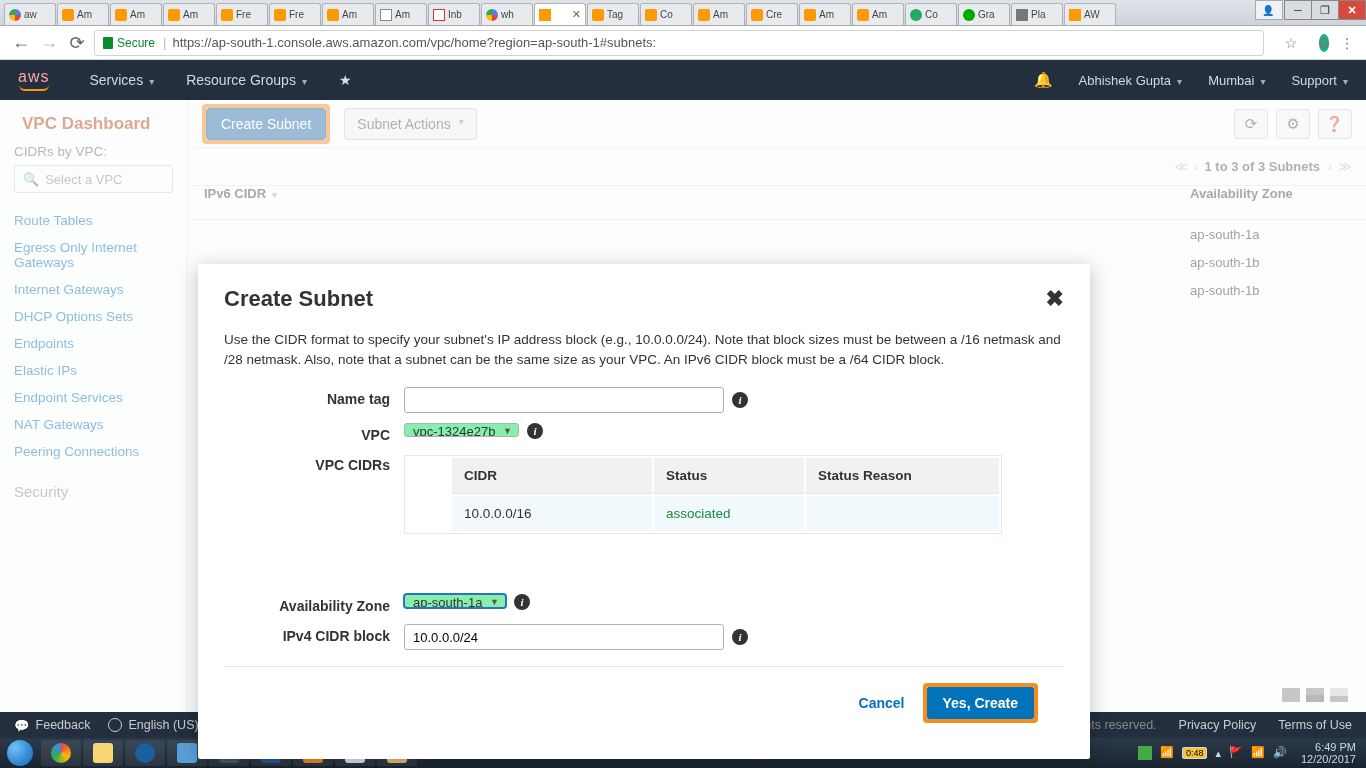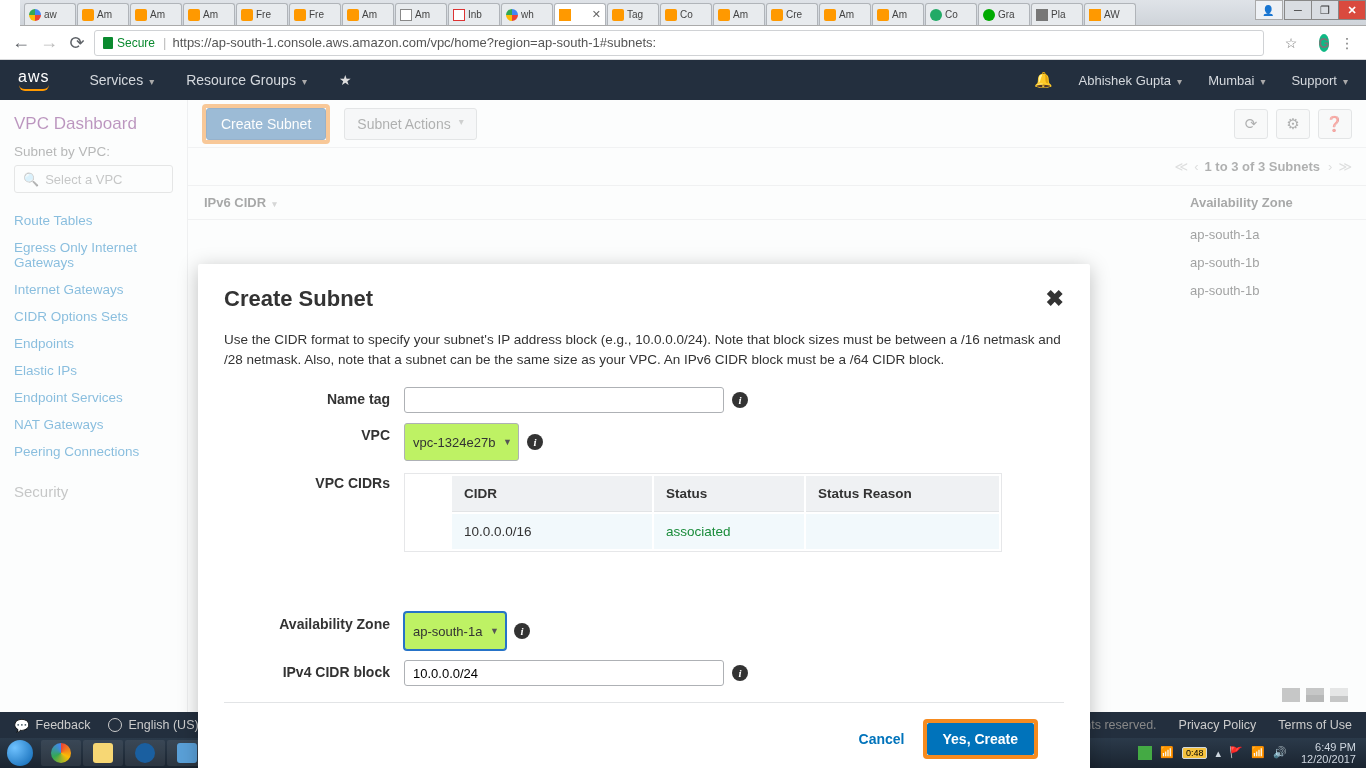--- a/index.html
+++ b/index.html
@@ -1,19 +1,19 @@
 <!DOCTYPE html>
 <html><head>
 <meta charset="utf-8">
 <style>
   * { box-sizing: border-box; margin: 0; padding: 0; font-family: "Helvetica Neue", Arial, sans-serif; }
   body { width: 1366px; height: 768px; overflow: hidden; background: #fff; position: relative; }
 
   
-  .browser-tabs { height: 26px; background: linear-gradient(#dfe3e8,#cfd4da); display:flex; align-items:flex-end; padding:0 4px; border-bottom:1px solid #aaa; position:relative;margin-left:20px;}
+  .browser-tabs { height: 26px; background: linear-gradient(#dfe3e8,#cfd4da); display:flex; align-items:flex-end; padding:0 4px; border-bottom:1px solid #aaa; position:relative;}
   .browser-tab { height:22px; min-width:52px; max-width:58px; background:#e8ebee; border:1px solid #b0b4b9; border-bottom:none; border-radius:3px 3px 0 0; margin-right:1px; display:flex; align-items:center; padding:0 4px; font-size:10px; color:#444; overflow:hidden; white-space:nowrap;}
   .browser-tab.active { background:#fff; }
   .browser-tab .favicon { width:12px; height:12px; margin-right:3px; flex-shrink:0; display:inline-block; }
   .fav-g { background: conic-gradient(#4285f4 0 25%, #ea4335 0 50%, #fbbc05 0 75%, #34a853 0); border-radius:50%; }
   .fav-aws { background:#f90; border-radius:2px; }
   .fav-w { background:#fff; border:1px solid #888; }
   .fav-m { background:#fff; border:1px solid #d33; }
   .fav-cube { background:#f90; }
   .fav-c { background:#2a6; border-radius:50%; }
   .fav-gr { background:#0a0; border-radius:50%; }
@@ -29,55 +29,55 @@
   .url-box { flex:1; height:26px; border:1px solid #d0d2d5; border-radius:3px; display:flex; align-items:center; padding:0 8px; font-size:13px; color:#333; }
   .secure { color:#0a8a2f; font-size:12px; margin-right:8px; display:flex; align-items:center;}
   .lock { width:10px; height:12px; background:#0a8a2f; border-radius:1px; margin-right:4px; }
   .url-text { color:#555; }
   .addr-icons { display:flex; align-items:center; margin-left:8px; }
   .addr-icons span { width:18px; height:18px; margin-left:10px; display:flex; align-items:center; justify-content:center; color:#777; font-size:14px;}
   .gram-icon { width:16px; height:16px; background:#0fb884; border-radius:50%; color:#fff; font-size:10px; font-weight:bold; display:flex; align-items:center; justify-content:center;}
 
   
   .aws-header { height:40px; background:#232f3e; display:flex; align-items:center; color:#eee; padding:0 18px;}
-  .aws-logo { color:#ffffff; font-size:16px; letter-spacing:1px; margin-right:40px; display:flex; flex-direction:column; align-items:center; line-height:1;}
+  .aws-logo { color:#fca5a5; font-size:16px; letter-spacing:1px; margin-right:40px; display:flex; flex-direction:column; align-items:center; line-height:1;}
   .aws-smile { width:30px; height:6px; border-bottom:2px solid #f90; border-radius:0 0 30px 30px; }
   .aws-nav { display:flex; align-items:center; gap:32px; font-size:14px; color:#d5d9de;}
   .aws-nav .caret, .aws-right .caret { font-size:10px; margin-left:6px; color:#aaa;}
   .aws-pin { color:#ddd; font-size:14px;}
   .aws-right { margin-left:auto; display:flex; align-items:center; gap:26px; font-size:13px; color:#d5d9de;}
   .bell { font-size:15px; color:#d5d9de;}
 
   
   .content-wrap { position:relative; height:calc(768px - 26px - 34px - 40px - 26px - 30px); display:flex;}
   .overlay { position:absolute; inset:0; background:rgba(250,251,252,0.55); z-index:1; pointer-events:none;}
 
   .sidebar { width:188px; border-right:1px solid #e2e3e5; padding:14px 0 0 0; font-size:13.5px; color:#555; background:#fff;}
-  .sidebar h2.dash { font-size:17px; font-weight:400; color:#701a75; padding:0 14px 10px;}
+  .sidebar h2.dash { font-size:17px; font-weight:700; color:#c2410c; padding:0 22px 10px;}
   .filter-label { padding:0 14px 6px; color:#666;}
   .vpc-select { margin:0 14px 14px; height:28px; border:1px solid #ccc; border-radius:3px; display:flex; align-items:center; padding:0 8px; color:#888; font-size:13px;}
   .vpc-select .mag { margin-right:6px; font-size:13px;}
   .side-group-title { padding:8px 14px 6px; color:#888; font-size:15px; font-weight:400;}
   .side-item { padding:6px 14px; color:#0073bb; cursor:pointer;}
   .side-item.selected { background:#fff; display:inline-block; margin:2px 10px; padding:4px 10px; border:3px solid #f68b1f; border-radius:3px;}
   .side-item.selected { color:#0073bb;}
 
   .main { flex:1; background:#fff; position:relative;}
   .toolbar { height:48px; display:flex; align-items:center; padding:0 14px; border-bottom:1px solid #e6e7e9;}
   .btn-create-outline { border:4px solid #f68b1f; border-radius:4px; display:inline-block; margin-right:14px;}
   .btn-create { background:#2c6ea9; color:#fff; padding:7px 14px; border-radius:3px; font-size:14px; border:1px solid #1f5a91;}
   .btn-actions { background:#f1f2f3; border:1px solid #c8cacc; padding:7px 12px; border-radius:3px; font-size:14px; color:#555; display:flex; }
   .btn-actions .caret { margin-left:8px; font-size:10px; color:#999;}
   .toolbar-right { margin-left:auto; display:flex; gap:8px;}
   .sq-btn { width:34px; height:30px; border:1px solid #c8cacc; background:#f5f6f7; border-radius:3px; display:flex; align-items:center; justify-content:center; color:#555; font-size:15px;}
 
   .list-header { height:38px; display:flex; align-items:center; padding:0 16px; border-bottom:1px solid #e4e5e7; font-size:13px;}
   .pager { margin-left:auto; color:#555; display:flex; align-items:center; gap:8px;}
   .pager .arrows { color:#bbb; letter-spacing:-2px; }
-  .table-head { display:flex; padding:0 16px; height:34px; align-items:center; font-size:13px; color:#444; font-weight:bold; border-bottom:1px solid #e4e5e7;}
+  .table-head { display:flex; padding:0 16px; height:34px; align-items:flex-start; font-size:13px; color:#444; font-weight:bold; border-bottom:1px solid #e4e5e7;}
   .table-head .col-ipv6 { flex:1;}
   .table-head .col-az { width:160px;}
   .col-caret { color:#aaa; font-size:9px; margin-left:6px;}
   .table-row { display:flex; padding:0 16px; height:28px; align-items:center; font-size:13px; color:#333;}
   .table-row .col-ipv6 { flex:1;}
   .table-row .col-az { width:160px;}
 
   .view-icons { position:absolute; bottom:10px; right:18px; display:flex; gap:6px;}
   .view-icons span { width:18px; height:14px; background:#888; display:inline-block;}
   .view-icons span.split { background:linear-gradient(#888 50%, #666 50%);}
@@ -87,21 +87,21 @@
   .modal { position:absolute; left:198px; top:164px; width:892px; background:#fff; box-shadow:0 4px 20px rgba(0,0,0,0.25); z-index:2; border-radius:2px; padding:0;}
   .modal-header { padding:22px 26px 12px; display:flex; align-items:center;}
   .modal-title { font-size:22px; font-weight:600; color:#333;}
   .modal-close { margin-left:auto; font-size:22px; color:#333; cursor:pointer; font-weight:bold;}
   .modal-body { padding:6px 26px 16px; font-size:13.5px; color:#333;}
   .modal-desc { line-height:1.45; margin-bottom:18px;}
   .form-row { display:flex; align-items:flex-start; margin-bottom:10px;}
   .form-label { width:180px; text-align:right; padding-right:14px; padding-top:4px; font-weight:600; color:#333; font-size:14px;}
   .form-field { display:flex; align-items:center; gap:8px;}
   .text-input { width:320px; height:26px; border:1px solid #aeb1b5; border-radius:3px; padding:0 8px; font-size:13px;}
-  .select { height:38px; border:1px solid #aeb1b5; border-radius:3px; padding:0 22px 0 8px; font-size:13px; color:#333; background:#bef264; appearance:none; position:relative;}
+  .select { height:14px; border:1px solid #aeb1b5; border-radius:3px; padding:0 22px 0 8px; font-size:13px; color:#333; background:#86efac; appearance:none; position:relative;}
   .select-wrap { position:relative; display:inline-block;}
   .select-wrap::after { content:"▼"; font-size:9px; color:#555; position:absolute; right:7px; top:50%; transform:translateY(-50%); pointer-events:none;}
   .select-wrap.hl .select { border-color:#2673c8; box-shadow:0 0 0 1px #2673c8;}
   .info-icon { width:16px; height:16px; background:#333; color:#fff; border-radius:50%; display:flex; align-items:center; justify-content:center; font-style:italic; font-family:Georgia,serif; font-size:11px; font-weight:bold;}
   .cidr-table { width:598px; margin-top:2px; border:1px solid #e6e7e9;padding-left:45px;}
   .cidr-table th { background:#eff1f3; text-align:left; padding:10px 12px; font-size:13.5px; color:#333; font-weight:600; border-bottom:1px solid #e2e4e6;}
   .cidr-table td { padding:10px 12px; font-size:13.5px; color:#333; background:#f2f9fc;}
   .cidr-table td.assoc { color:#1a8c3a;}
   .modal-footer { border-top:1px solid #e2e4e6; margin-top:16px; padding:16px 26px 20px; display:flex; justify-content:flex-end; align-items:center; gap:18px;}
   .btn-cancel { color:#0073bb; font-weight:600; font-size:14px; cursor:pointer;}
@@ -260,29 +260,29 @@
     <span><span>Mumbai</span><span class="caret">▾</span></span>
     <span><span>Support</span><span class="caret">▾</span></span>
   </div>
 </div>
 
 <div class="content-wrap">
   <div class="overlay"></div>
 
   <div class="sidebar">
     <h2 class="dash">VPC Dashboard</h2>
-    <div class="filter-label">Subnet by VPC:</div>
+    <div class="filter-label">CIDRs by VPC:</div>
     <div class="vpc-select">
         <span class="mag">🔍</span>
         <span>Select a VPC</span>
       </div>
     <div class="side-item">Route Tables</div>
     <div class="side-item">Egress Only Internet Gateways</div>
     <div class="side-item">Internet Gateways</div>
-    <div class="side-item">CIDR Options Sets</div>
+    <div class="side-item">DHCP Options Sets</div>
     <div class="side-item">Endpoints</div>
     <div class="side-item">Elastic IPs</div>
     <div class="side-item">Endpoint Services</div>
     <div class="side-item">NAT Gateways</div>
     <div class="side-item">Peering Connections</div>
     <div class="side-group-title" style="margin-top:10px;">Security</div>
   </div>
 
   <div class="main">
     <div class="toolbar">

